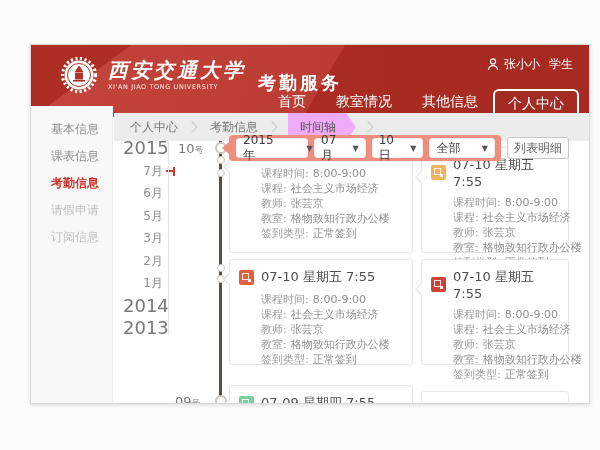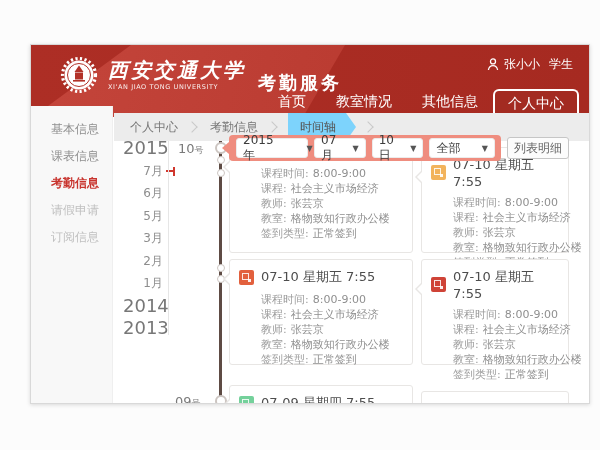--- a/index.html
+++ b/index.html
@@ -39,21 +39,21 @@
     background:#f8f8f8;border-right:1px solid #efefef;padding-top:10px;box-sizing:border-box;}
   .side-item{font-size:12px;color:#8f8f8f;line-height:27px;padding-left:20px;cursor:pointer;}
   .side-item.active{color:#c8342e;font-weight:bold;}
   .side-item.muted{color:#c0c0c0;}
   
   .crumbs{position:absolute;left:83px;right:0;top:68px;height:28px;background:#ececec;
     display:flex;align-items:center;font-size:12px;color:#777;padding-left:14px;box-sizing:border-box;}
   .crumb{padding:0 2px;cursor:pointer;}
   .crumb-sep{width:7px;height:7px;border-top:1px solid #c9c9c9;border-right:1px solid #c9c9c9;
     transform:rotate(45deg);margin:0 12px 0 8px;flex:0 0 auto;}
-  .crumb-active{background:#7dd3fc;height:28px;line-height:28px;padding:0 20px 0 12px;color:#555;
+  .crumb-active{background:#f0abfc;height:28px;line-height:28px;padding:0 20px 0 12px;color:#555;
     clip-path:polygon(0 0,calc(100% - 10px) 0,100% 50%,calc(100% - 10px) 100%,0 100%);}
   
   .scale{position:absolute;left:92px;top:92px;width:40px;text-align:right;}
   .scale-item{display:block;height:22.5px;line-height:22.5px;color:#8d8d8d;font-size:12px;position:relative;}
   .scale-item.year{font-size:18px;color:#777;}
   .tick-h{position:absolute;left:43px;top:10px;width:7px;height:2px;background:#d0372e;}
   .tick-v{position:absolute;left:50px;top:7px;width:2px;height:9px;background:#d0372e;}
   .scale-divider{position:absolute;left:137px;top:96px;height:194px;width:1px;background:#e6e6e6;}
   .day-label{position:absolute;color:#7a7a7a;font-size:13px;}
   .day-label .sfx{font-size:9px;}

